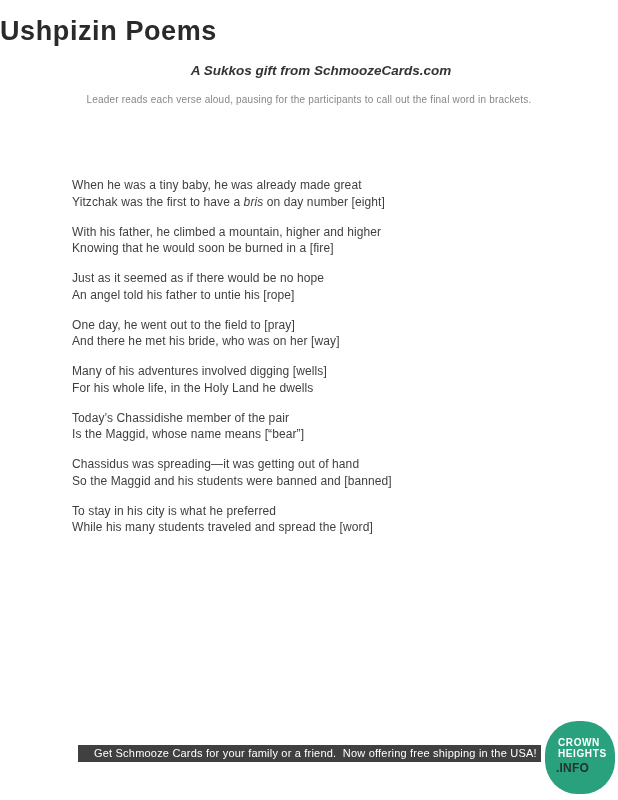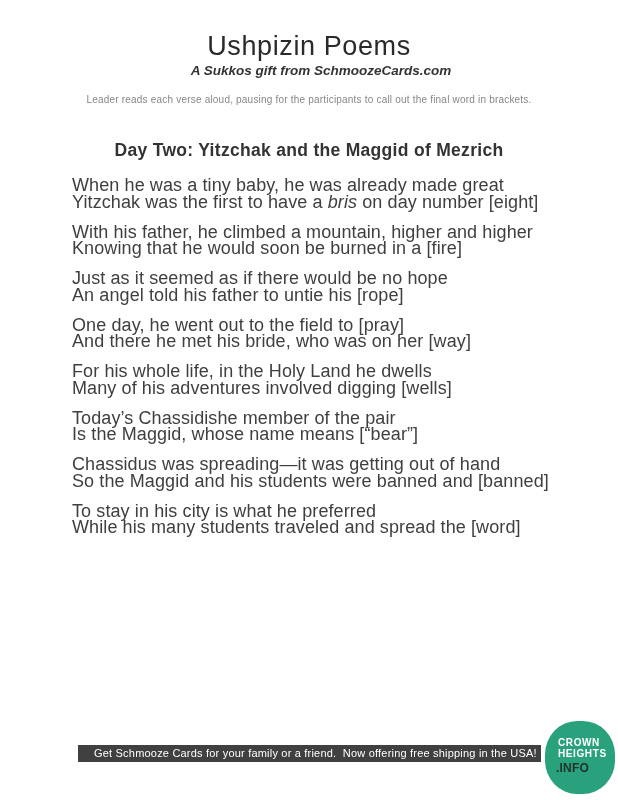--- a/index.html
+++ b/index.html
@@ -13,23 +13,23 @@
   }
   html,body{margin:0;padding:0;background:#ffffff;}
   body{font-family:"Liberation Sans", sans-serif;}
   .page{
     position:relative;
     width:618px;height:800px;
     background:#ffffff;
     overflow:hidden;
   }
   .title{
-    position:absolute;top:31px;left:0;right:0;
-    text-align:center;
-    font-size:27px;font-weight:400;
+    position:absolute;top:16px;left:0;right:0;
+    text-align:left;
+    font-size:27px;font-weight:700;
     letter-spacing:0.6px;
     color:var(--title);
   }
   .subtitle{
     position:absolute;top:63px;left:0;right:0;
     text-align:center;
     font-size:13.5px;font-weight:700;font-style:italic;
     color:#333333;
     margin-left:24px;
   }
@@ -42,21 +42,21 @@
   }
   .heading{
     position:absolute;top:140px;left:0;right:0;
     text-align:center;
     font-size:17.5px;font-weight:600;
     letter-spacing:0.3px;
     color:#333333;
   }
   .verses{
     position:absolute;top:177px;left:72px;right:40px;
-    font-size:18px;
+    font-size:12px;
     color:var(--text);
   }
   .stanza{margin:0 0 13.5px 0;}
   .line{line-height:16.5px;letter-spacing:0.1px;}
   .line em{font-style:italic;}
   .footer-banner{
     position:absolute;top:745px;left:78px;
     background:var(--banner-bg);
     color:var(--banner-text);
     font-size:11px;
@@ -91,42 +91,41 @@
 <body>
 
 <div class="page">
 
   <div class="title">Ushpizin Poems</div>
 
   <div class="subtitle">A Sukkos gift from SchmoozeCards.com</div>
 
   <div class="instruction">Leader reads each verse aloud, pausing for the participants to call out the final word in brackets.</div>
 
-  <div class="heading">Day Two: Yitzchak and the Maggid of Mezrich</div>
 
   <div class="verses">
       <div class="stanza">
         <div class="line">When he was a tiny baby, he was already made great</div>
         <div class="line">Yitzchak was the first to have a <em>bris</em> on day number [eight]</div>
       </div>
       <div class="stanza">
         <div class="line">With his father, he climbed a mountain, higher and higher</div>
         <div class="line">Knowing that he would soon be burned in a [fire]</div>
       </div>
       <div class="stanza">
         <div class="line">Just as it seemed as if there would be no hope</div>
         <div class="line">An angel told his father to untie his [rope]</div>
       </div>
       <div class="stanza">
         <div class="line">One day, he went out to the field to [pray]</div>
         <div class="line">And there he met his bride, who was on her [way]</div>
       </div>
       <div class="stanza">
+        <div class="line">Many of his adventures involved digging [wells]</div>
         <div class="line">For his whole life, in the Holy Land he dwells</div>
-        <div class="line">Many of his adventures involved digging [wells]</div>
       </div>
       <div class="stanza">
         <div class="line">Today’s Chassidishe member of the pair</div>
         <div class="line">Is the Maggid, whose name means [“bear”]</div>
       </div>
       <div class="stanza">
         <div class="line">Chassidus was spreading—it was getting out of hand</div>
         <div class="line">So the Maggid and his students were banned and [banned]</div>
       </div>
       <div class="stanza">

